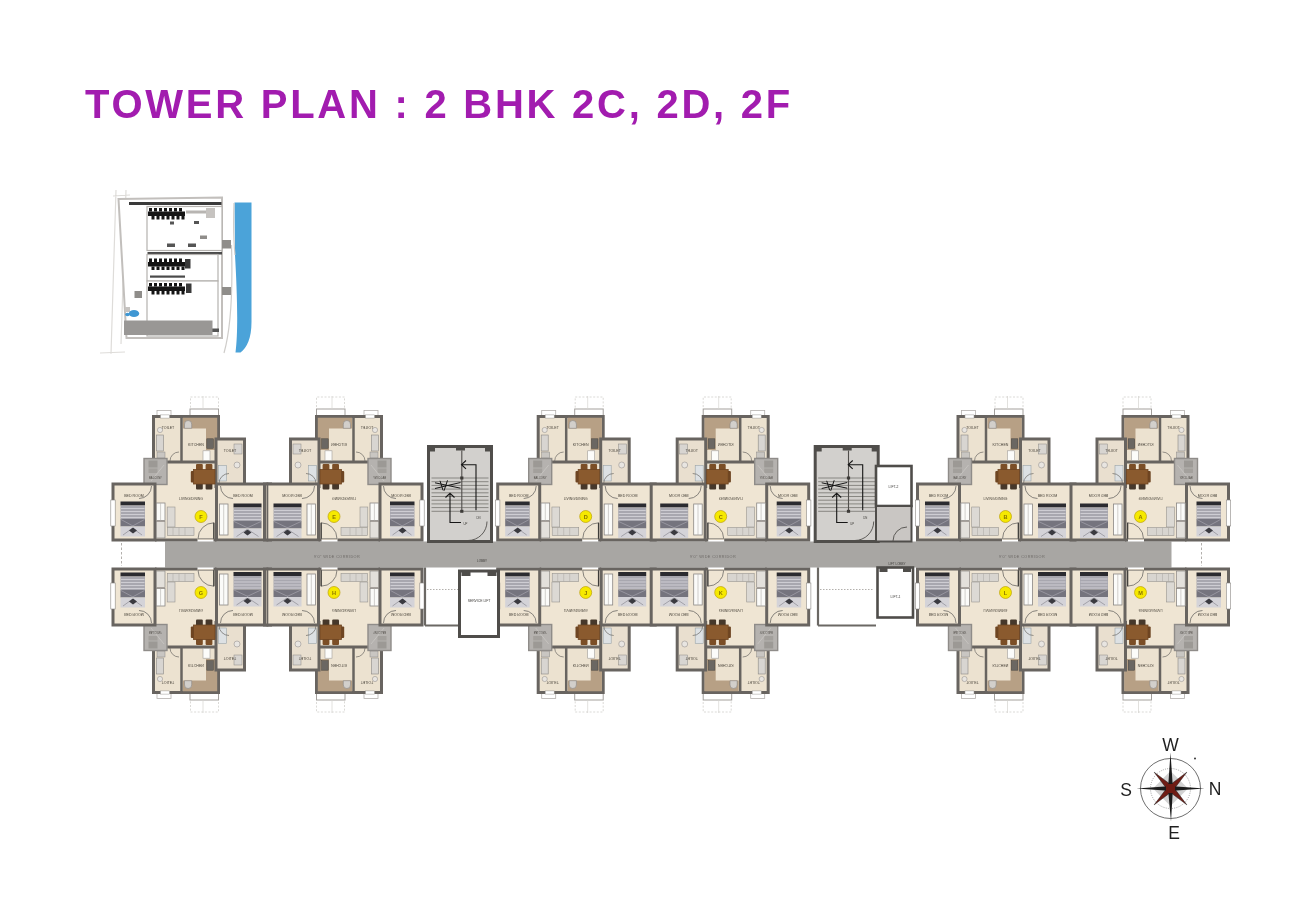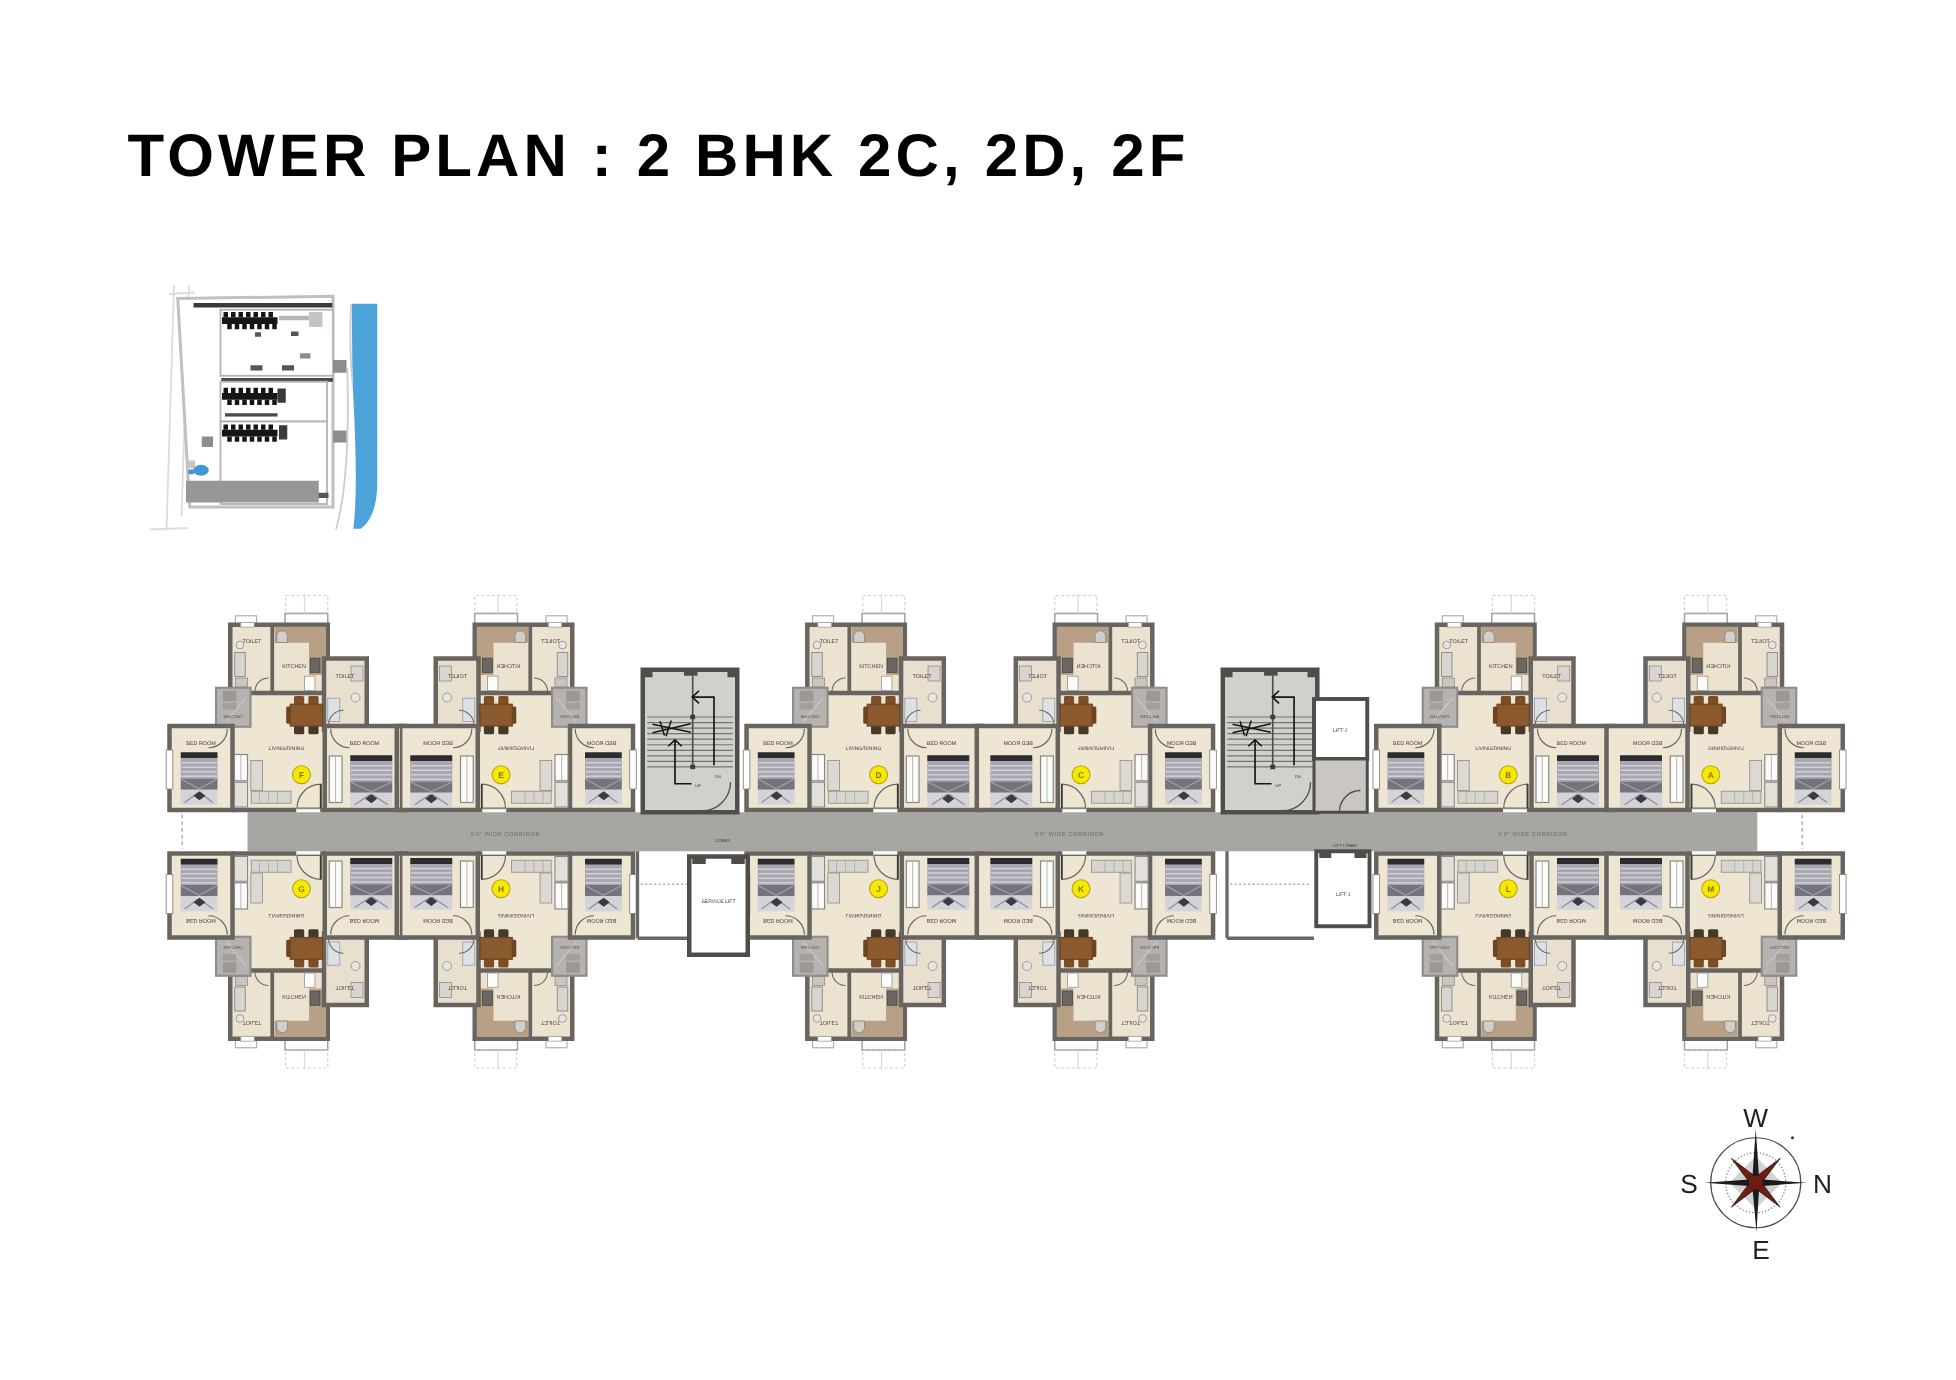--- a/index.html
+++ b/index.html
@@ -1,17 +1,17 @@
 <!DOCTYPE html>
 <html><head>
 <meta charset="utf-8">
 <style>
   html,body{margin:0;padding:0;background:#ffffff;}
   body{width:1304px;height:920px;position:relative;font-family:"Liberation Sans",sans-serif;overflow:hidden;}
-  #title{position:absolute;left:85px;top:82px;font-size:40px;font-weight:bold;letter-spacing:2.75px;color:#000000;white-space:nowrap;}
+  #title{position:absolute;left:85px;top:82px;font-size:40px;font-weight:bold;letter-spacing:2.75px;color:#a21caf;white-space:nowrap;}
   svg{position:absolute;left:0;top:0;}
   text{font-family:"Liberation Sans",sans-serif;}
 </style>
 </head>
 <body>
 
 <div id="title">TOWER PLAN : 2 BHK 2C, 2D, 2F</div>
 <svg width="1304" height="920" viewBox="0 0 1304 920">
 <defs>
 <g id="unit">

